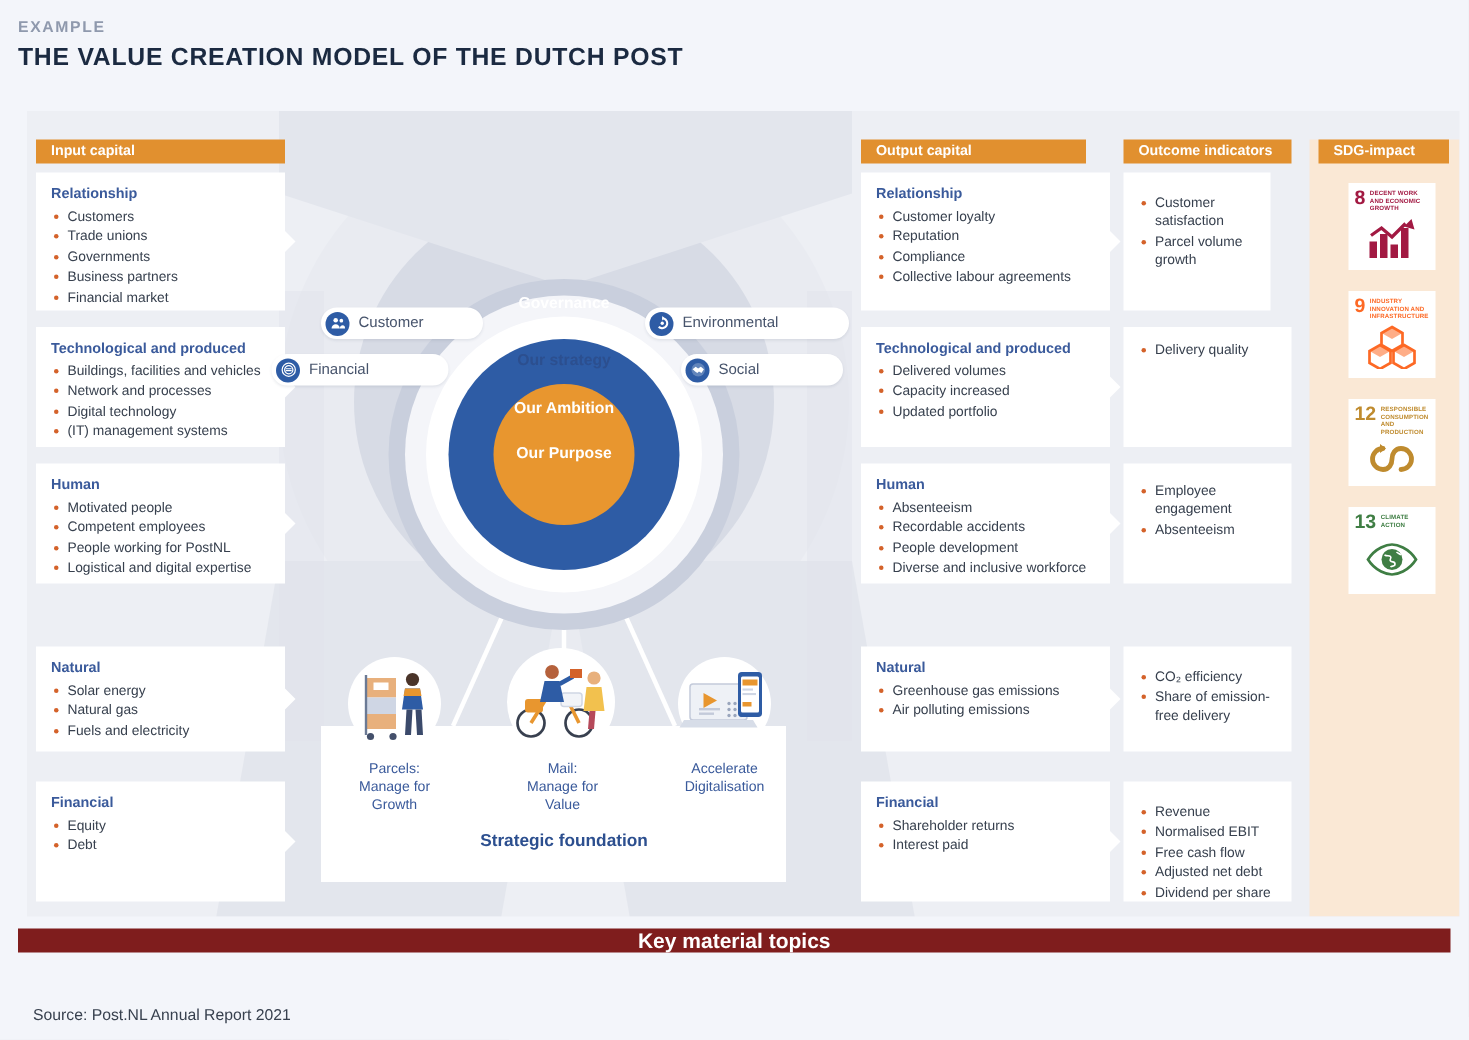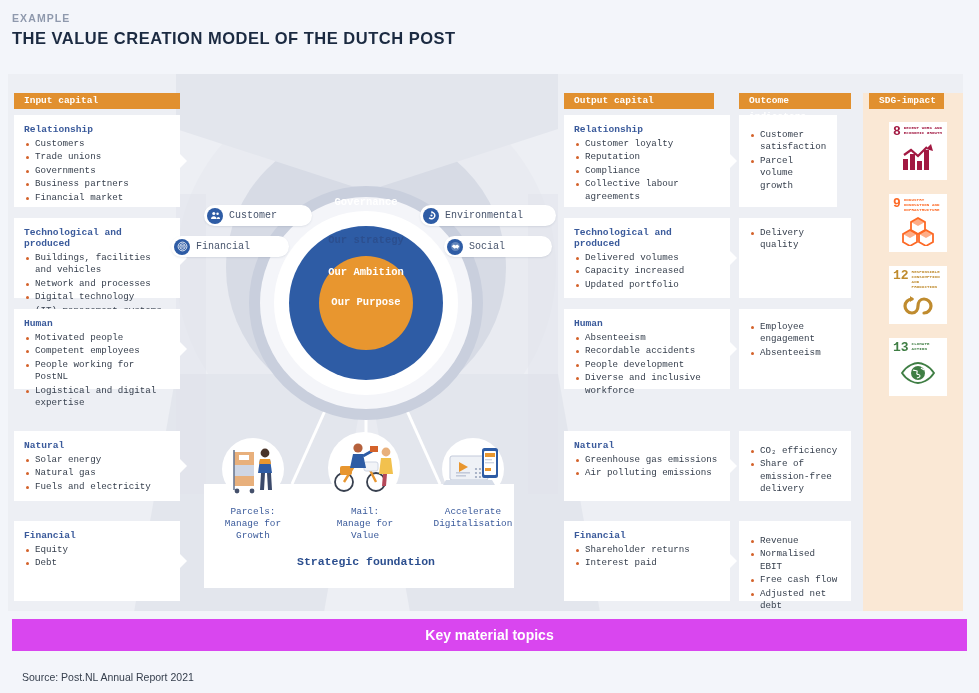--- a/index.html
+++ b/index.html
@@ -19,22 +19,22 @@
     color:#8f99ad;text-transform:uppercase;
   }
   .hdr .title{
     margin-top:5px;
     font-size:16.5px;font-weight:bold;letter-spacing:.5px;
     color:#1b2a41;text-transform:uppercase;
   }
 
   
   .canvas{
-    position:absolute;left:8px;top:74px;width:955px;height:537px;
-    background:#edeff4;overflow:hidden;font-family:Liberation Mono, monospace;
+    position:absolute;left:18px;top:74px;width:955px;height:537px;
+    background:#edeff4;overflow:hidden;
   }
   
   .bg-shape{position:absolute;background:#dfe2ea;opacity:.85;}
   .bg-wedge{position:absolute;background:#e3e6ed;}
   .bg-ring{
     position:absolute;border-radius:50%;background:#d7dbe5;
   }
   .bg-ring2{
     position:absolute;border-radius:50%;background:#e9ebf1;
   }
@@ -158,22 +158,22 @@
     font-size:11.5px;font-weight:bold;color:#2c4f8f;
   }
   .illus{position:absolute;width:62px;height:62px;}
   .illus-bg{
     position:absolute;left:0;top:0;width:62px;height:62px;
     border-radius:50%;background:#ffffff;
   }
 
   
   .kmt{
-    position:absolute;left:12px;top:619px;width:955px;height:32px;
-    background:#d946ef;color:#ffffff;
+    position:absolute;left:12px;top:619px;width:955px;height:16px;
+    background:#7f1d1d;color:#ffffff;
     display:flex;align-items:center;justify-content:center;
     font-size:14px;font-weight:bold;
   }
   .source{
     position:absolute;left:22px;top:671px;
     font-size:10.5px;color:#37404e;
   }
 </style>
 </head>
 <body>
@@ -489,21 +489,21 @@
       <ul>
         <li>Revenue</li>
         <li>Normalised EBIT</li>
         <li>Free cash flow</li>
         <li>Adjusted net debt</li>
         <li>Dividend per share</li>
       </ul>
     </div>
 
     <div class="sdgcol" style="left:855px;top:19px;width:100px;height:518px;"></div>
-    <div class="colhdr" style="left:861px;top:19px;width:75px;">SDG-impact</div>
+    <div class="colhdr" style="left:861px;top:19px;width:87px;">SDG-impact</div>
 
     <div class="sdgtile" style="left:881px;top:48px;width:58px;height:58px;">
       <div class="sdgtop">
         <div class="sdgnum" style="color:#A21942;">8</div>
         <div class="sdgtxt" style="color:#A21942;">DECENT WORK AND ECONOMIC GROWTH</div>
       </div>
       <div class="sdgart">
         <svg width="34" height="30" viewBox="0 0 34 30">
           <rect x="2" y="17" width="5" height="11" fill="#A21942"></rect>
           <rect x="9" y="12" width="5" height="16" fill="#A21942"></rect>

